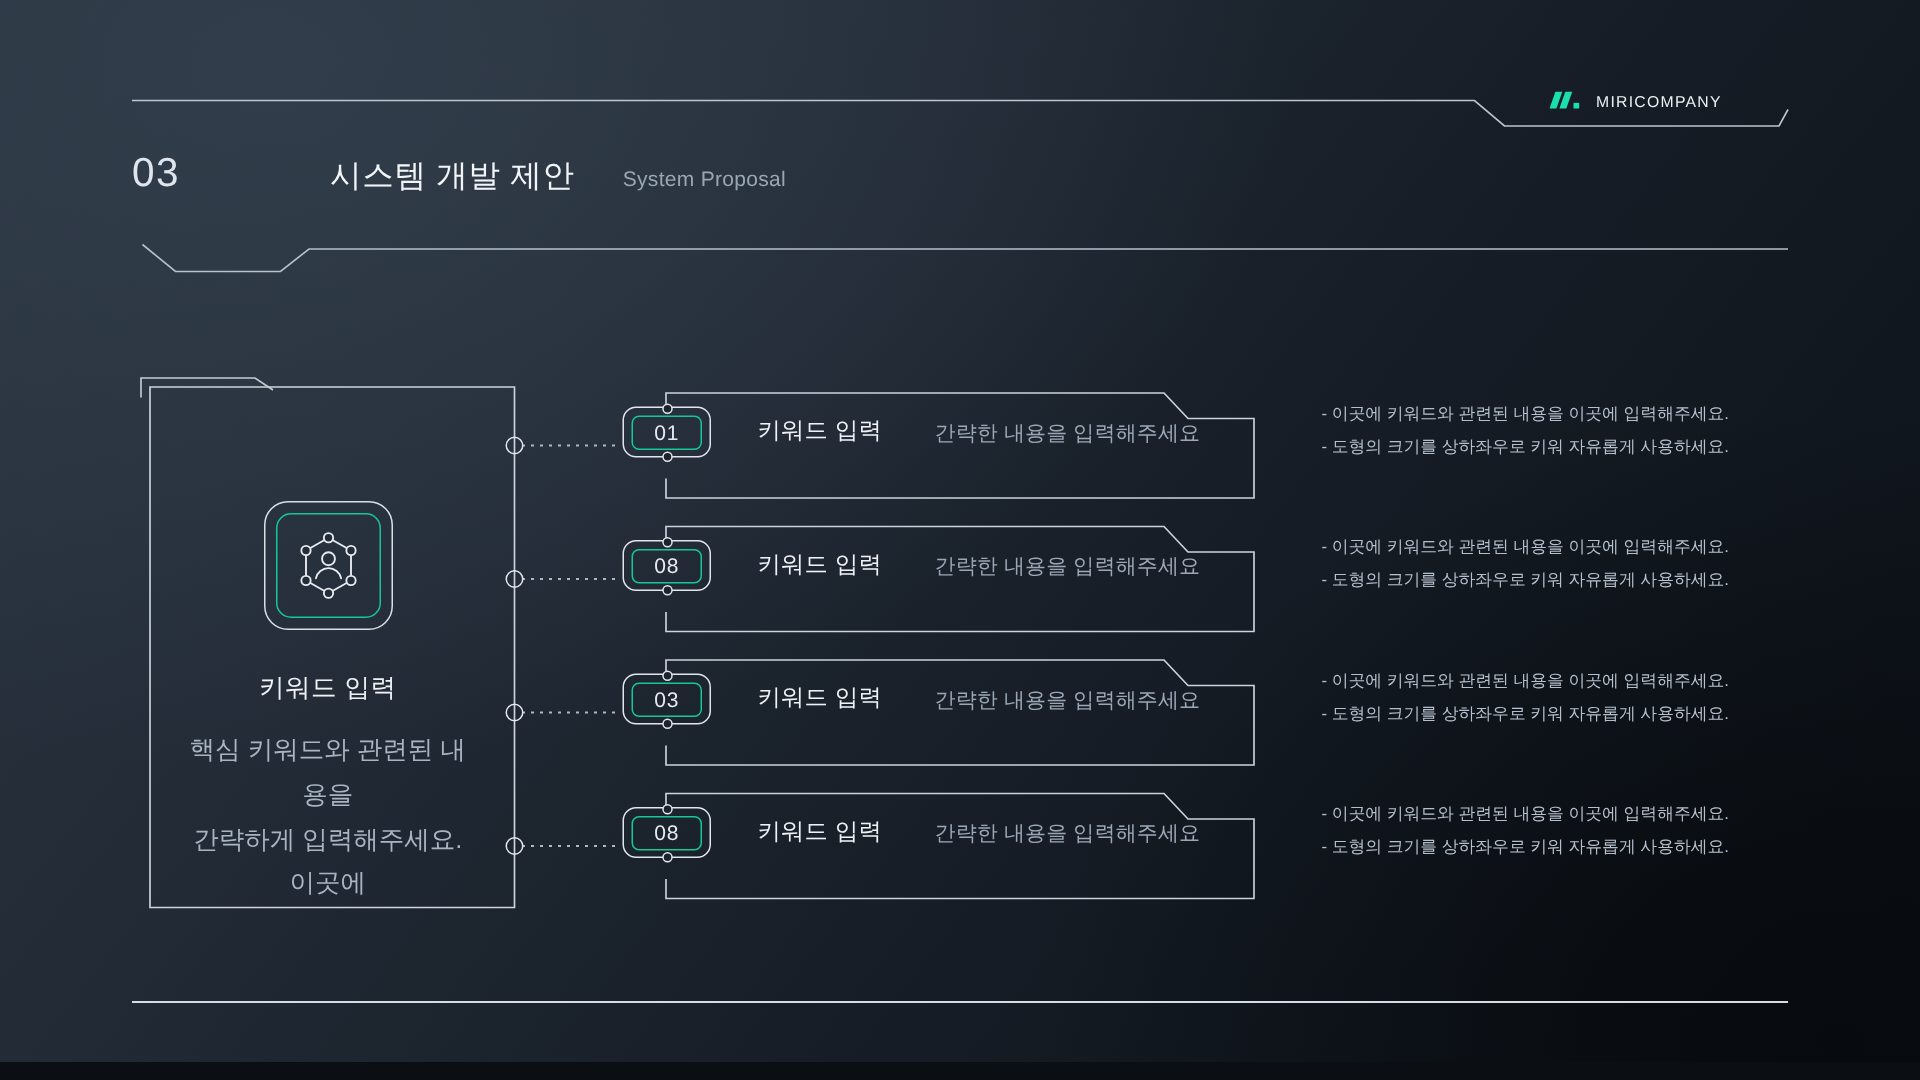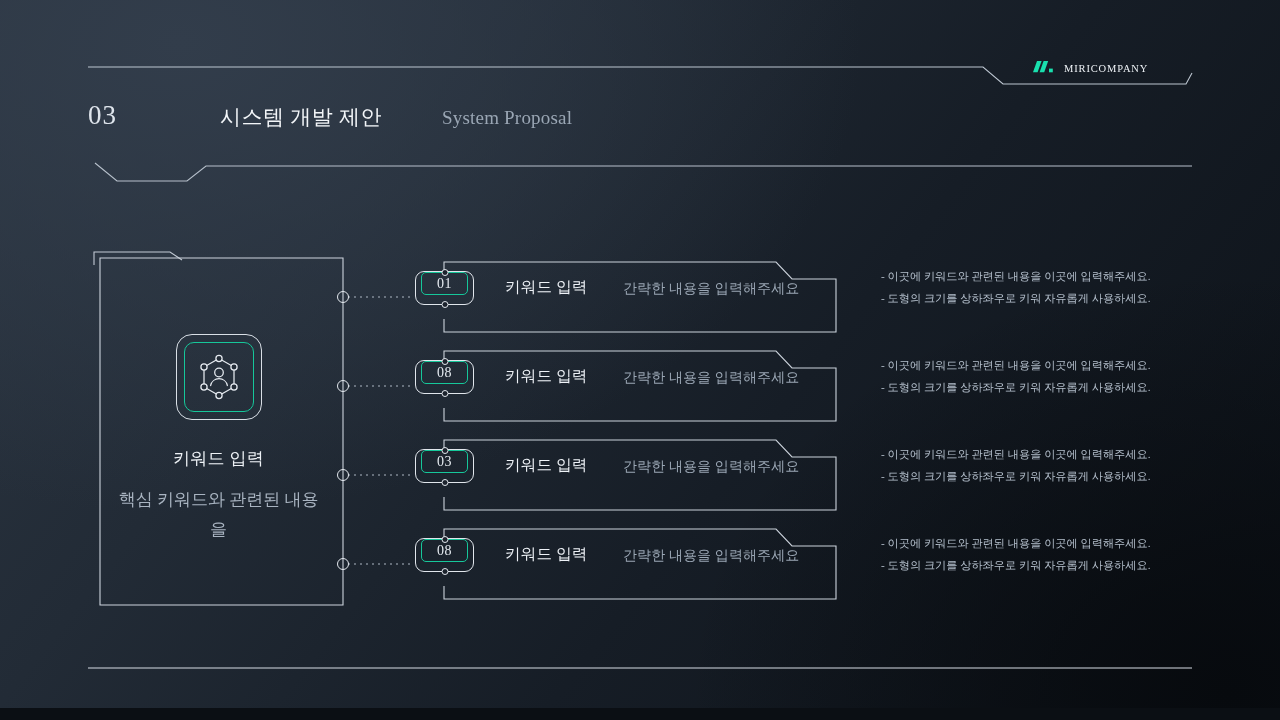--- a/index.html
+++ b/index.html
@@ -6,21 +6,21 @@
   html, body {
     margin: 0;
     padding: 0;
     background: #0b0f14;
   }
   .slide {
     position: relative;
     width: 1280px;
     height: 708px;
     overflow: hidden;
-    font-family: Liberation Serif, serif;
+    font-family: Liberation Sans, sans-serif;
     background:
       radial-gradient(ellipse 1100px 760px at 14% 6%, #323d4b 0%, rgba(50,61,75,0) 62%),
       radial-gradient(ellipse 900px 700px at 96% 98%, #070a0e 0%, rgba(7,10,14,0) 60%),
       linear-gradient(128deg, #2c3642 0%, #222b36 30%, #161d26 60%, #0c1117 100%);
     color: #e8ecf1;
   }
 
   .deco-svg {
     position: absolute;
     left: 0; top: 0;
@@ -45,24 +45,24 @@
     width: 132px;
   }
   .sec-title-ko {
     font-size: 21px;
     font-weight: 400;
     color: #f2f5f8;
     letter-spacing: 0.5px;
     white-space: nowrap;
   }
   .sec-title-en {
-    font-size: 19px;
+    font-size: 14px;
     font-weight: 400;
     color: #9aa6b4;
-    margin-left: 60px;
+    margin-left: 32px;
     letter-spacing: 0.2px;
     white-space: nowrap;
   }
 
   
   .brand {
     position: absolute;
     left: 1033px;
     top: 59px;
     display: flex;
@@ -155,21 +155,21 @@
   .badge {
     position: absolute;
     left: 0;
     top: 22px;
     width: 59px;
     height: 34px;
     border: 1.5px solid #e1e6ec;
     border-radius: 9px;
     box-sizing: border-box;
     display: flex;
-    align-items: flex-start;
+    align-items: center;
     justify-content: center;
   }
   .badge-inner {
     width: 47px;
     height: 23px;
     border: 1.5px solid #16c79a;
     border-radius: 5px;
     box-sizing: border-box;
     display: flex;
     align-items: center;
@@ -284,20 +284,21 @@
             <circle cx="23" cy="18.5" r="4.3"></circle>
 
             <path d="M14.6 31.5 a8.6 8.6 0 0 1 16.8 0" stroke-linecap="round"></path>
           </g>
         </svg>
       </div>
     </div>
     <div class="card-heading">키워드 입력</div>
     <div class="card-body">
       <div>핵심 키워드와 관련된 내용을</div>
+      <div>간략하게 입력해주세요. 이곳에</div>
     </div>
   </div>
 
   <div class="node-dot" style="left:337px; top:291px;"></div>
   <div class="node-dot" style="left:337px; top:380px;"></div>
   <div class="node-dot" style="left:337px; top:469px;"></div>
   <div class="node-dot" style="left:337px; top:558px;"></div>
 
   <div class="row" style="top:249px;">
     <div class="badge">

